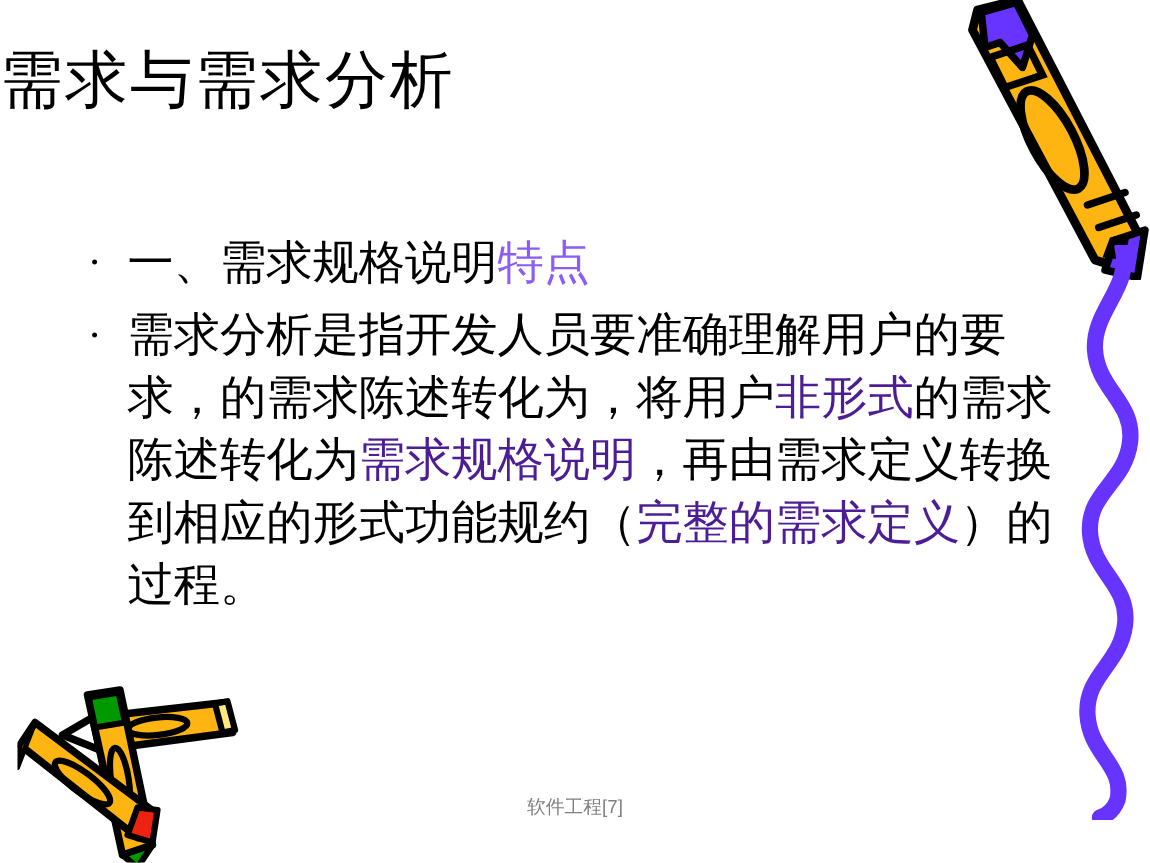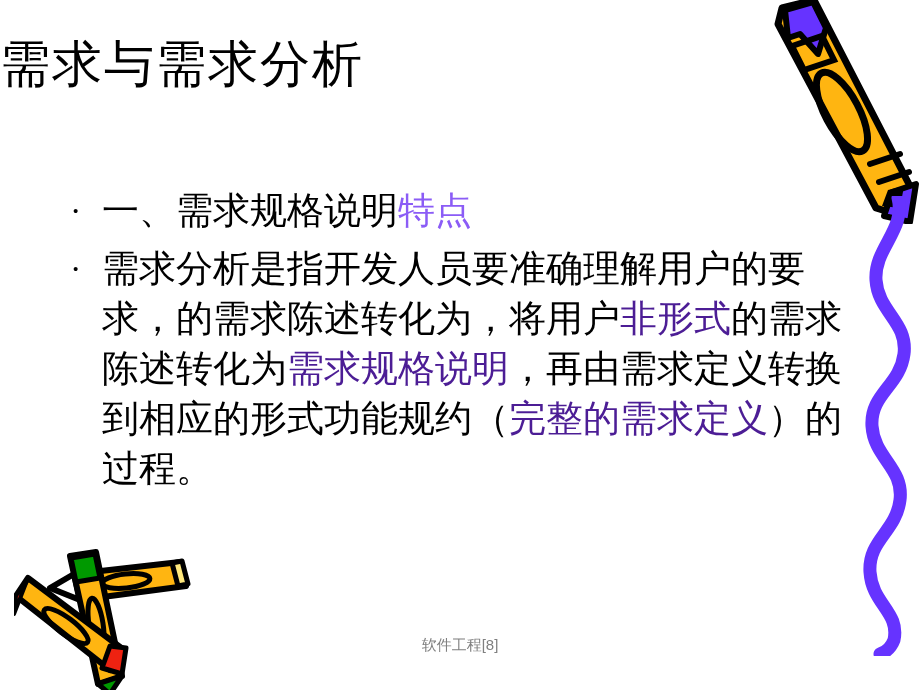--- a/index.html
+++ b/index.html
@@ -166,15 +166,15 @@
       <ellipse cx="82" cy="90" rx="7" ry="26" transform="rotate(-9 82 90)" fill="none" stroke="#000000" stroke-width="5"></ellipse>
       <polygon points="84,150 108,142 96,160" fill="#009900" stroke="#000000" stroke-width="5" stroke-linejoin="round"></polygon>
 
       <polygon points="2,62 14,44 110,116 96,136" fill="#FFB511" stroke="#000000" stroke-width="6" stroke-linejoin="round"></polygon>
       <ellipse cx="52" cy="92" rx="27" ry="8" transform="rotate(37 52 92)" fill="none" stroke="#000000" stroke-width="5"></ellipse>
       <polygon points="96,112 112,114 108,140 88,134" fill="#EE2211" stroke="#000000" stroke-width="5" stroke-linejoin="round"></polygon>
       <polygon points="2,62 0,80 14,44" fill="#EE2211" stroke="#000000" stroke-width="4" stroke-linejoin="round"></polygon>
     </g>
   </svg>
 
-  <div id="footer">软件工程[8]</div>
+  <div id="footer">软件工程[7]</div>
 
 </div>
 
 </body></html>

